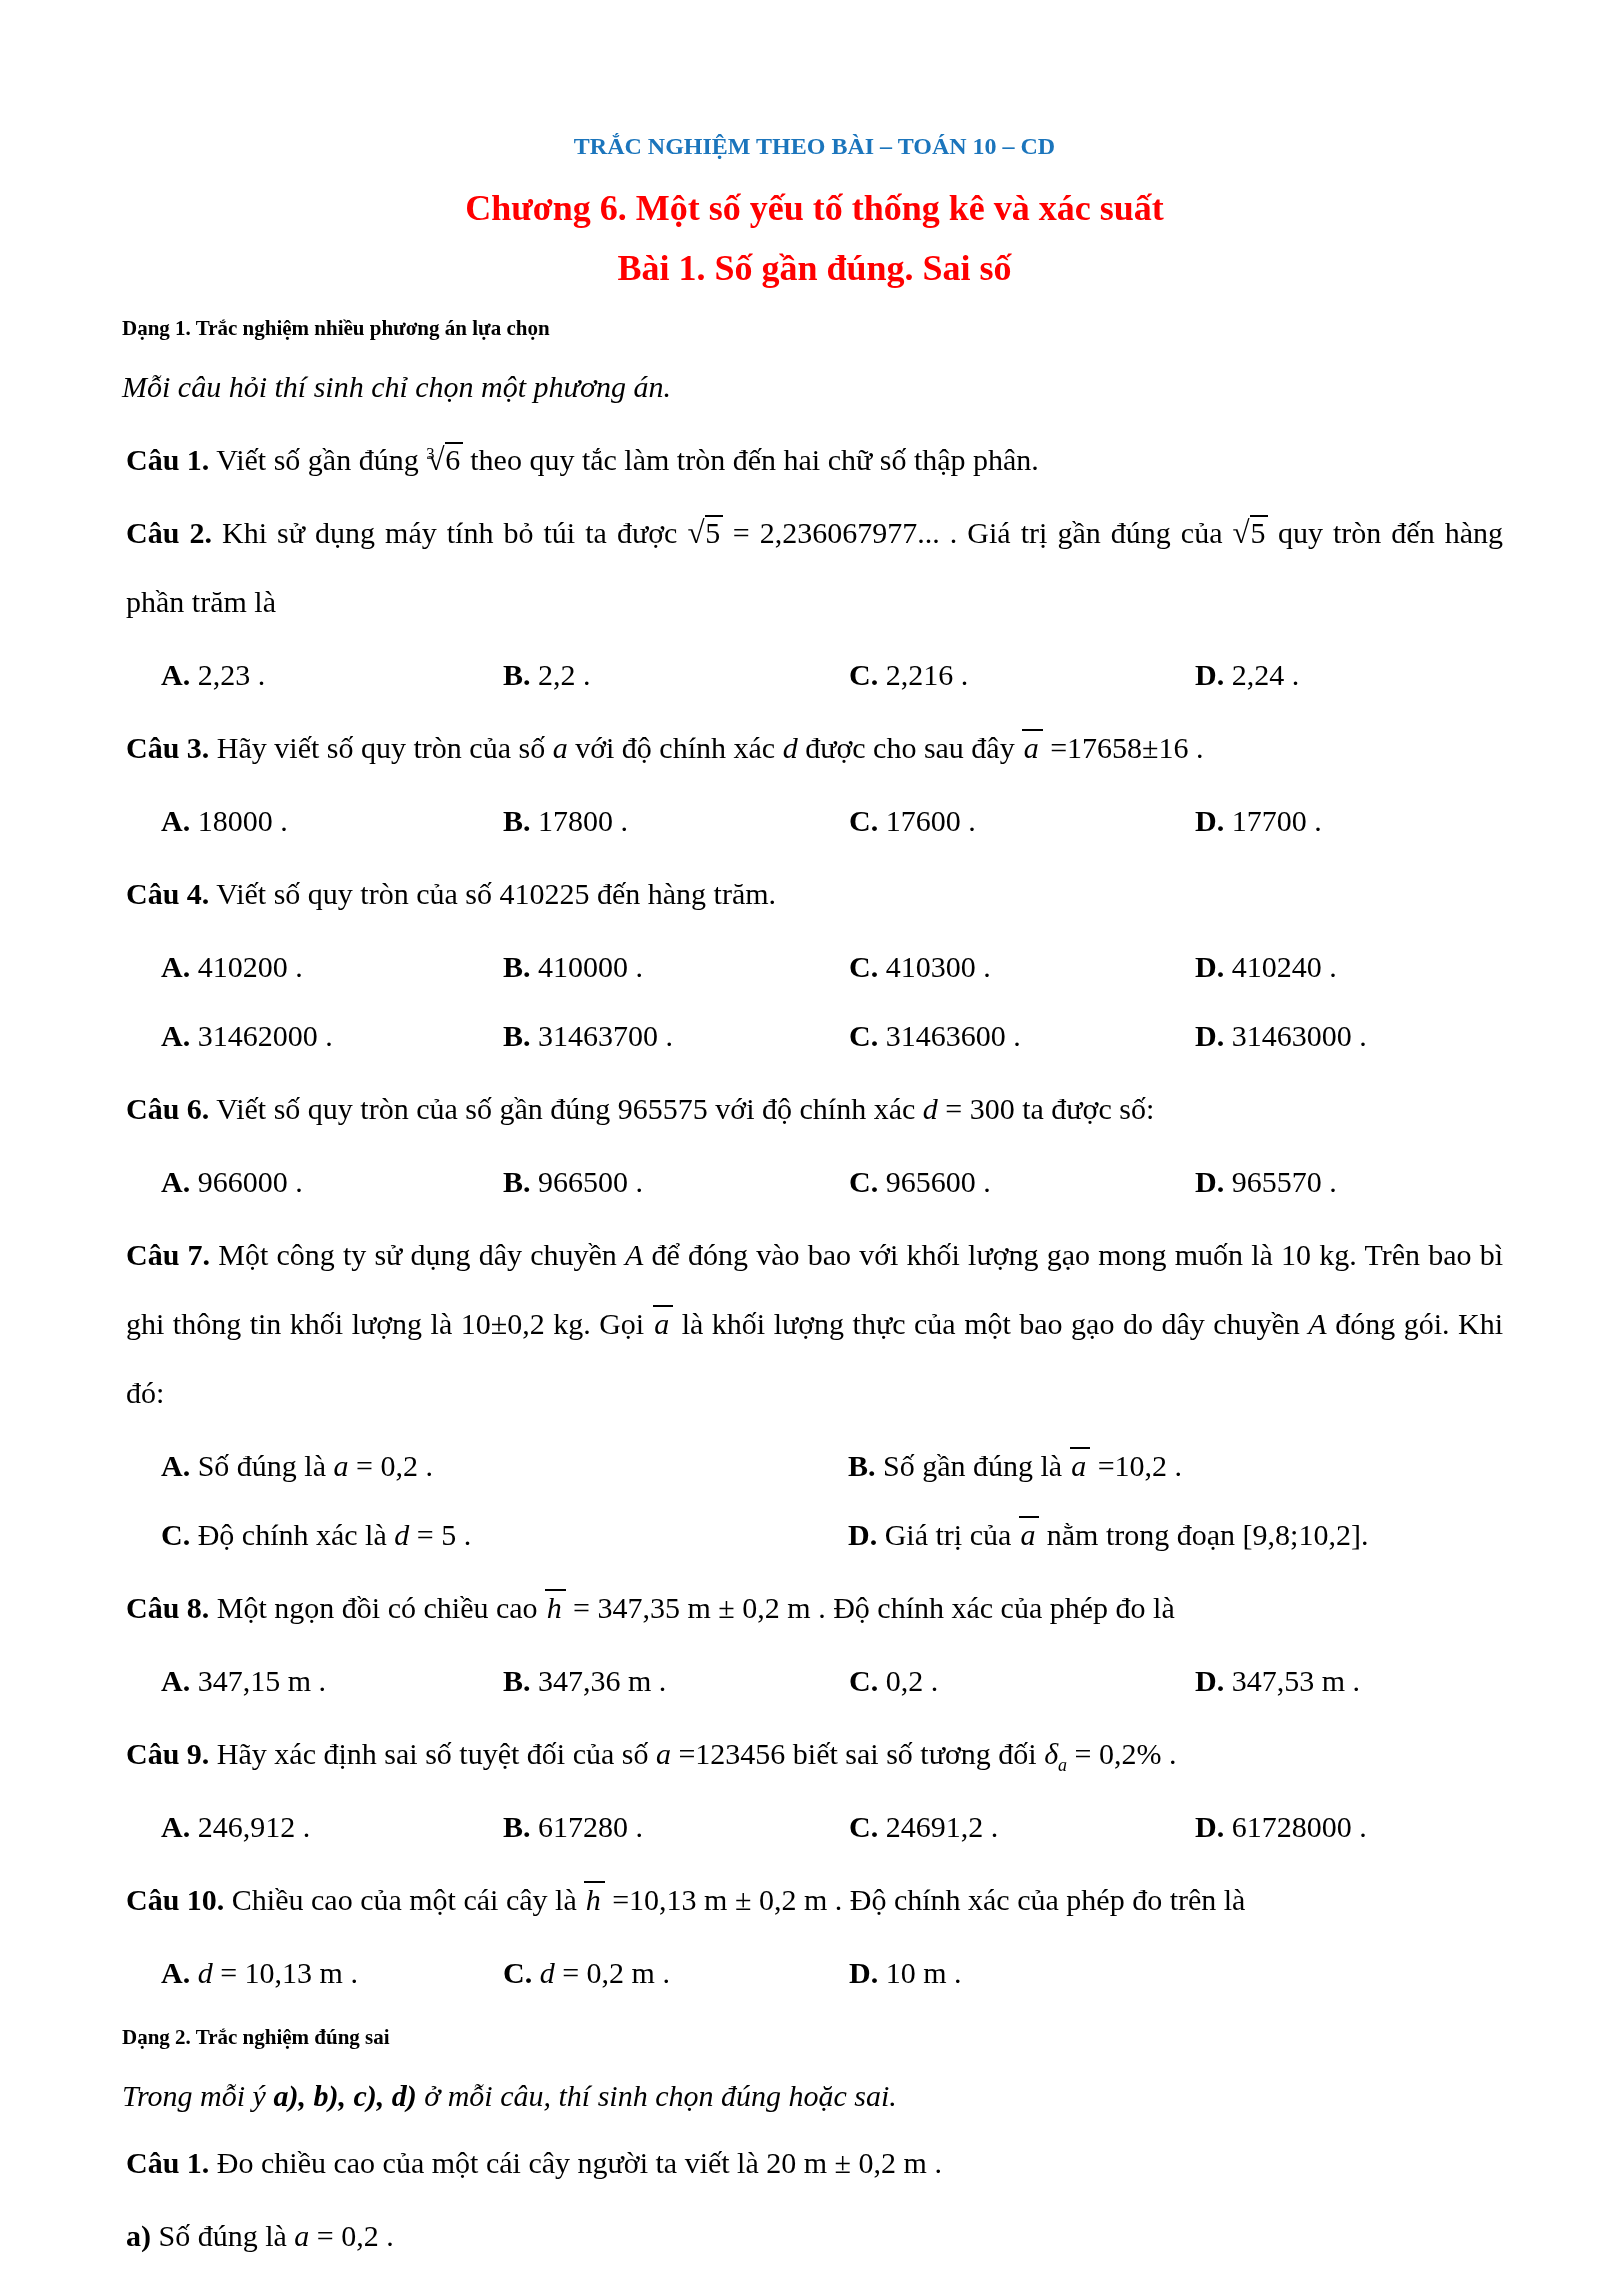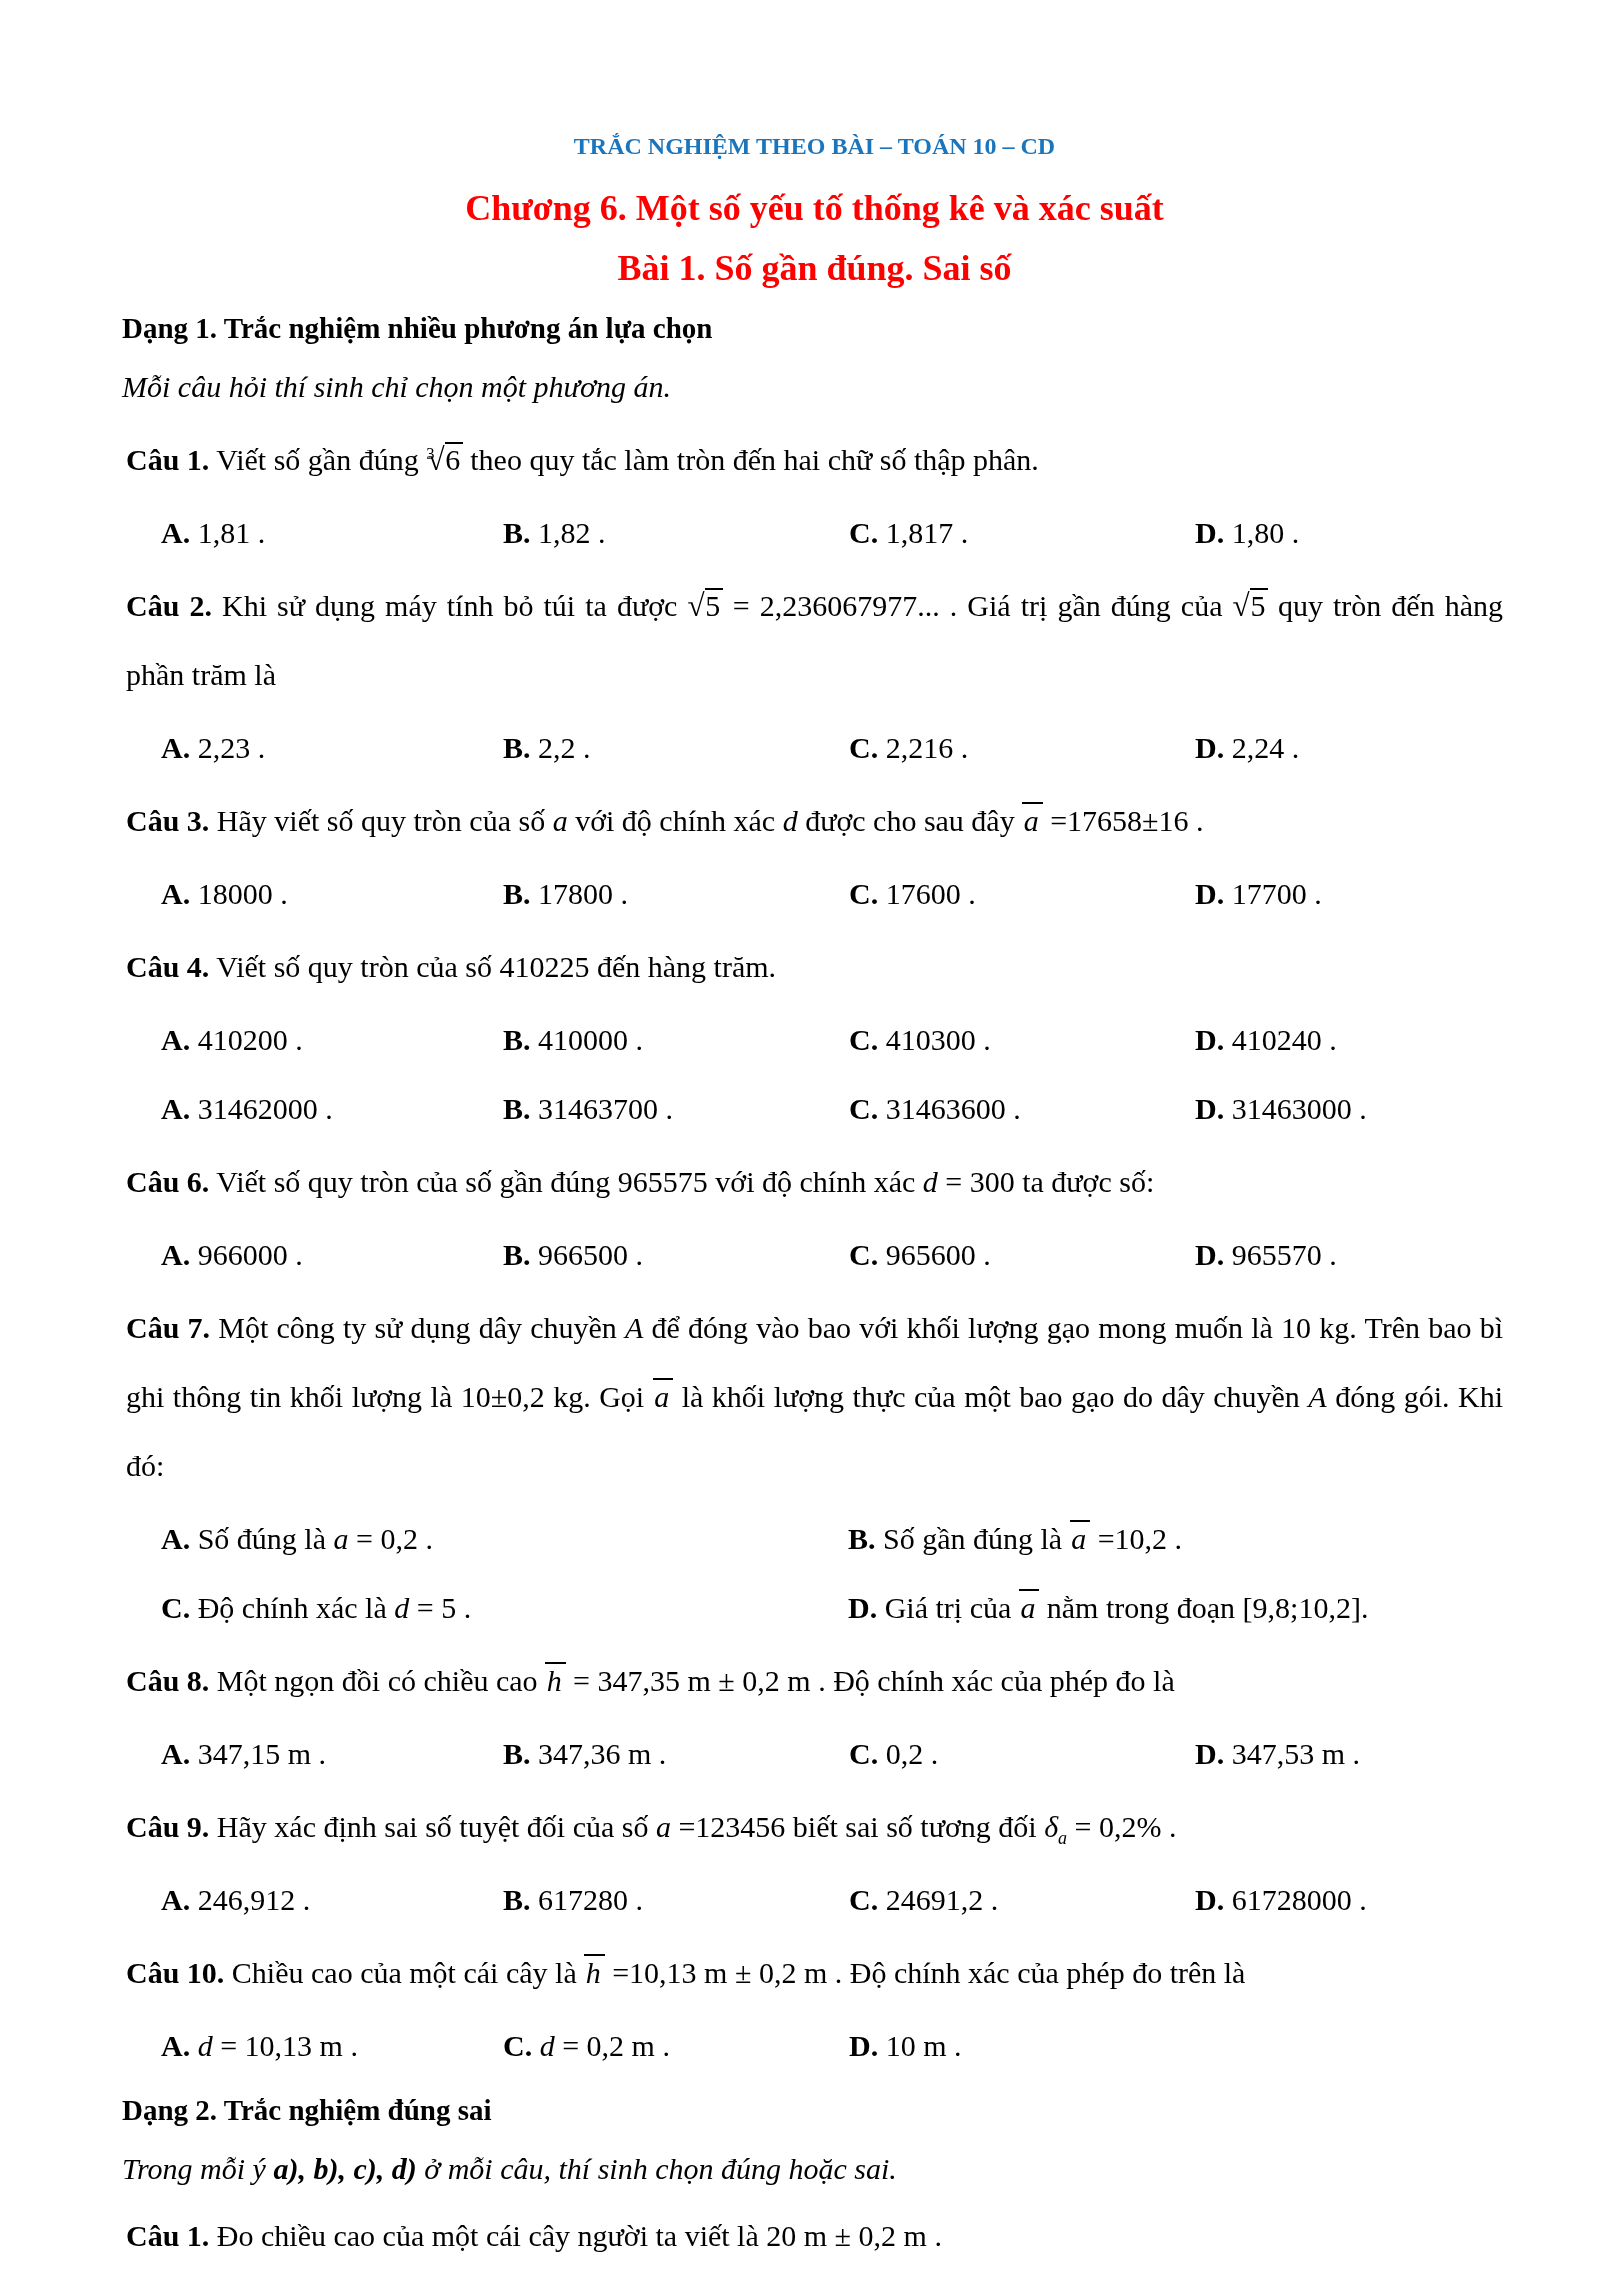--- a/index.html
+++ b/index.html
@@ -10,21 +10,21 @@
     background:#ffffff;
     box-sizing:border-box;
     padding:115px 116px 0 122px;
     font-family:"Liberation Serif", serif;
     font-size:30px;
     color:#000000;
   }
   .c { text-align:center; font-weight:bold; }
   .title   { color:var(--title_blue,#1B75BC); font-size:24px; line-height:63px; }
   .redhead { color:var(--heading_red,#FF0000); font-size:36px; line-height:60px; }
-  .h-section { font-weight:bold; font-size:29px; line-height:60px; }
+  .h-section { font-weight:bold; font-size:21px; line-height:60px; }
   .instr { font-style:italic; line-height:57px; }
   .instr b { font-weight:bold; }
   p.q { margin:4px; line-height:69px; text-align:justify; }
   .lbl { font-weight:bold; }
   .opts {
     display:grid;
     grid-template-columns:342px 346px 346px 1fr;
     padding-left:39px;
     line-height:69px;
   }
@@ -54,26 +54,20 @@
 <div class="page">
 
   <div class="c title">TRẮC NGHIỆM THEO BÀI – TOÁN 10 – CD</div>
   <div class="c redhead">Chương 6. Một số yếu tố thống kê và xác suất</div>
   <div class="c redhead">Bài 1. Số gần đúng. Sai số</div>
 
   <div class="h-section">Dạng 1. Trắc nghiệm nhiều phương án lựa chọn</div>
   <div class="instr">Mỗi câu hỏi thí sinh chỉ chọn một phương án.</div>
 
   <p class="q"><span class="lbl">Câu 1.</span> <span>Viết số gần đúng </span><span class="rad"><span class="idx">3</span><span class="sgn">√</span><span class="arg">6</span></span><span> theo quy tắc làm tròn đến hai chữ số thập phân.</span></p>
-  <div class="opts">
-    <span><span class="lbl">A.</span> <span>1,81 .</span></span>
-    <span><span class="lbl">B.</span> <span>1,82 .</span></span>
-    <span><span class="lbl">C.</span> <span>1,817 .</span></span>
-    <span><span class="lbl">D.</span> <span>1,80 .</span></span>
-  </div>
 
   <p class="q"><span class="lbl">Câu 2.</span> <span>Khi sử dụng máy tính bỏ túi ta được </span><span class="rad"><span class="sgn">√</span><span class="arg">5</span></span><span> = 2,236067977... . Giá trị gần đúng của </span><span class="rad"><span class="sgn">√</span><span class="arg">5</span></span><span> quy tròn đến hàng phần trăm là</span></p>
   <div class="opts">
     <span><span class="lbl">A.</span> <span>2,23 .</span></span>
     <span><span class="lbl">B.</span> <span>2,2 .</span></span>
     <span><span class="lbl">C.</span> <span>2,216 .</span></span>
     <span><span class="lbl">D.</span> <span>2,24 .</span></span>
   </div>
 
   <p class="q"><span class="lbl">Câu 3.</span> <span>Hãy viết số quy tròn của số </span><span class="var">a</span><span> với độ chính xác </span><span class="var">d</span><span> được cho sau đây </span><span class="bar">a</span><span> =17658±16 .</span></p>

